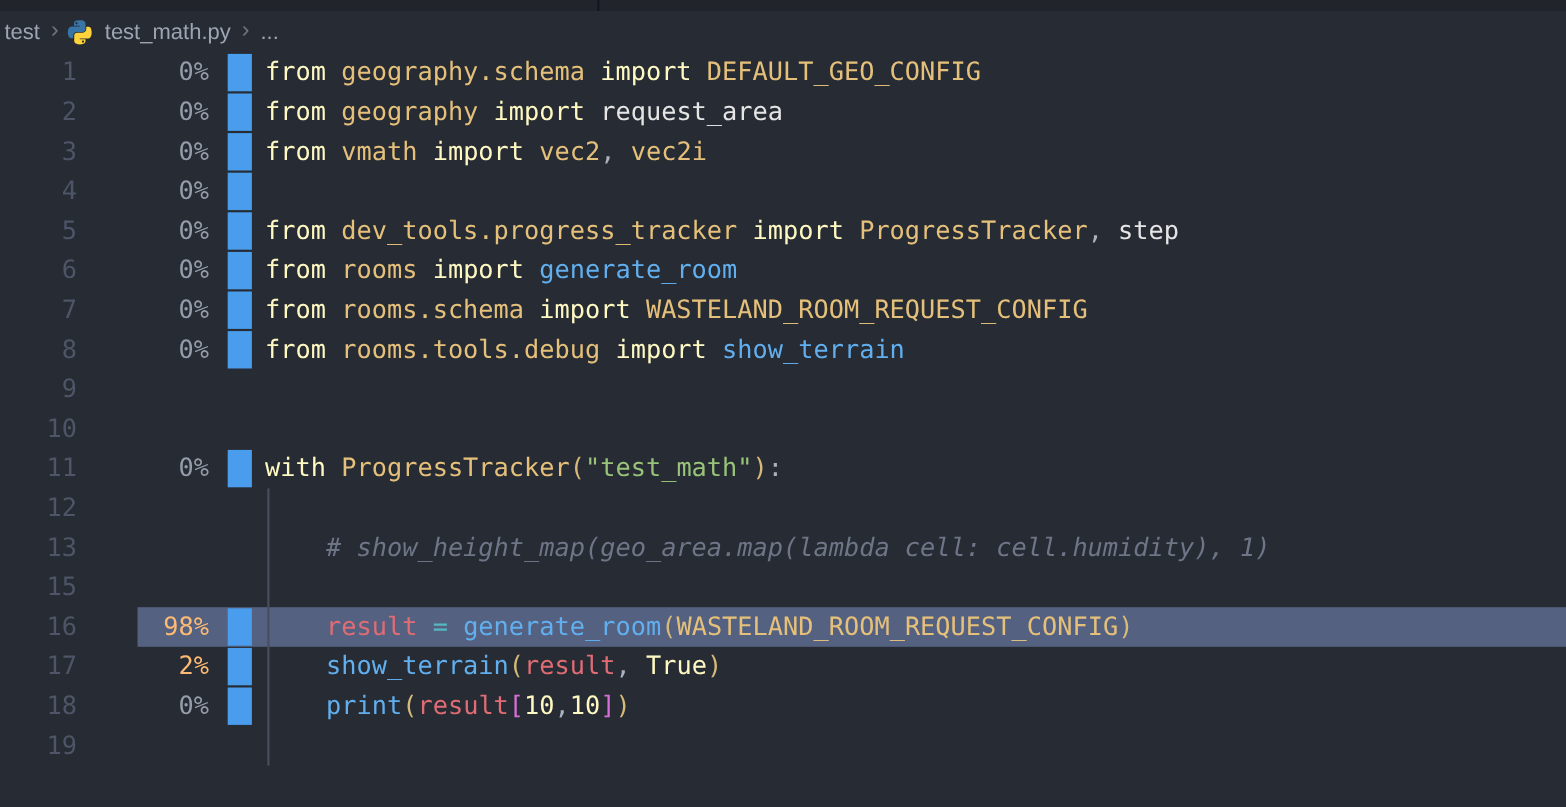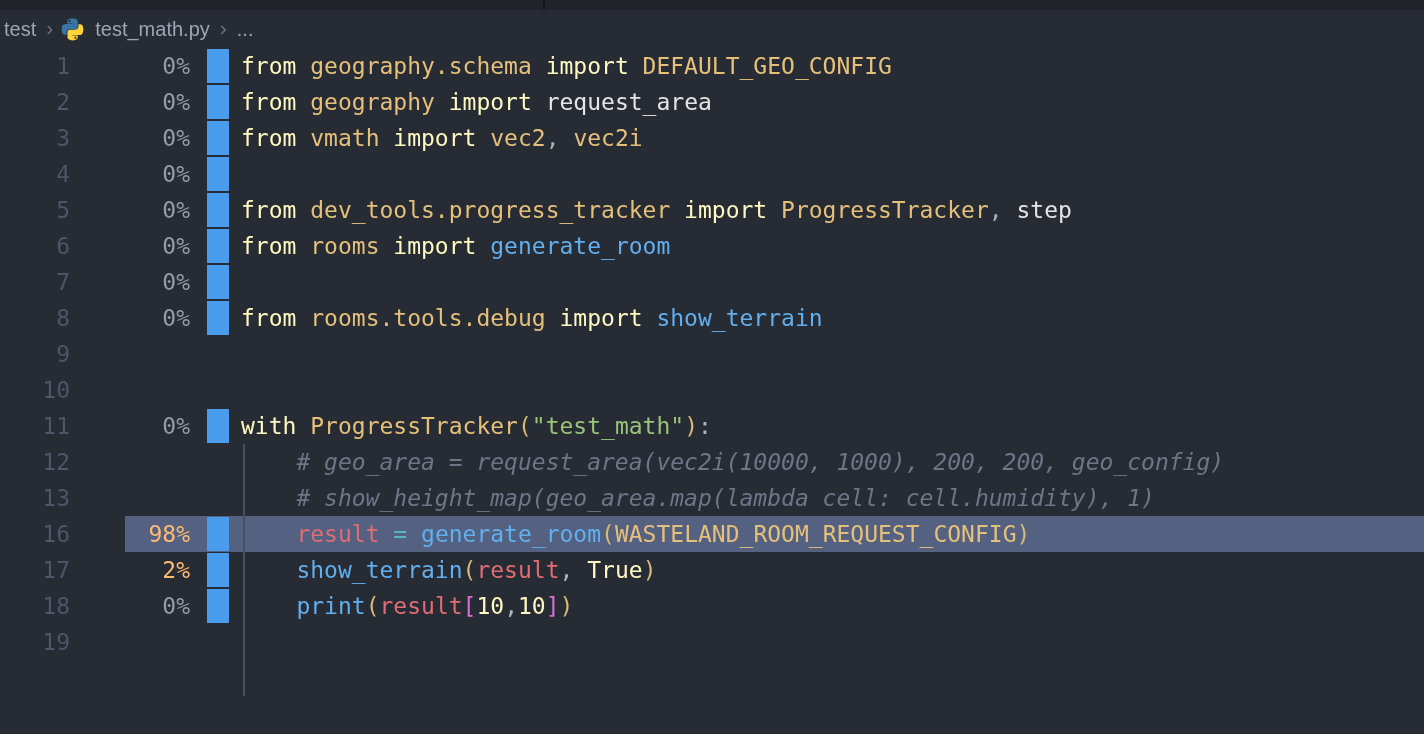--- a/index.html
+++ b/index.html
@@ -75,26 +75,27 @@
 </div>
 
 <div class="editor">
   <div id="lines">
       <div class="row"><span class="num">1</span><span class="pct">0%</span><span class="blk on"></span><span class="code"><span class="tk-kw">from</span><span class="tk-mod"> geography.schema</span><span class="tk-kw"> import</span><span class="tk-mod"> DEFAULT_GEO_CONFIG</span></span></div>
       <div class="row"><span class="num">2</span><span class="pct">0%</span><span class="blk on"></span><span class="code"><span class="tk-kw">from</span><span class="tk-mod"> geography</span><span class="tk-kw"> import</span><span class="tk-fnd"> request_area</span></span></div>
       <div class="row"><span class="num">3</span><span class="pct">0%</span><span class="blk on"></span><span class="code"><span class="tk-kw">from</span><span class="tk-mod"> vmath</span><span class="tk-kw"> import</span><span class="tk-mod"> vec2</span><span class="tk-p">,</span><span class="tk-mod"> vec2i</span></span></div>
       <div class="row"><span class="num">4</span><span class="pct">0%</span><span class="blk on"></span></div>
       <div class="row"><span class="num">5</span><span class="pct">0%</span><span class="blk on"></span><span class="code"><span class="tk-kw">from</span><span class="tk-mod"> dev_tools.progress_tracker</span><span class="tk-kw"> import</span><span class="tk-mod"> ProgressTracker</span><span class="tk-p">,</span><span class="tk-fnd"> step</span></span></div>
       <div class="row"><span class="num">6</span><span class="pct">0%</span><span class="blk on"></span><span class="code"><span class="tk-kw">from</span><span class="tk-mod"> rooms</span><span class="tk-kw"> import</span><span class="tk-fn"> generate_room</span></span></div>
-      <div class="row"><span class="num">7</span><span class="pct">0%</span><span class="blk on"></span></div>
+      <div class="row"><span class="num">7</span><span class="pct">0%</span><span class="blk on"></span><span class="code"><span class="tk-kw">from</span><span class="tk-mod"> rooms.schema</span><span class="tk-kw"> import</span><span class="tk-mod"> WASTELAND_ROOM_REQUEST_CONFIG</span></span></div>
       <div class="row"><span class="num">8</span><span class="pct">0%</span><span class="blk on"></span><span class="code"><span class="tk-kw">from</span><span class="tk-mod"> rooms.tools.debug</span><span class="tk-kw"> import</span><span class="tk-fn"> show_terrain</span></span></div>
       <div class="row"><span class="num">9</span><span class="pct"></span><span class="blk"></span><span class="code"></span></div>
       <div class="row"><span class="num">10</span><span class="pct"></span><span class="blk"></span><span class="code"></span></div>
       <div class="row"><span class="num">11</span><span class="pct">0%</span><span class="blk on"></span><span class="code"><span class="tk-kw">with</span><span class="tk-mod"> ProgressTracker</span><span class="tk-b1">(</span><span class="tk-str">"test_math"</span><span class="tk-b1">)</span><span class="tk-p">:</span></span></div>
-      <div class="row"><span class="num">12</span><span class="pct"></span><span class="blk"></span><span class="code"><span class="tk-cmt">    # geo_area = request_area(vec2i(10000, 1000), 200, 200, geo_config)</span></span></div>
+      <div class="row"><span class="num">12</span><span class="pct"></span><span class="blk"></span></div>
       <div class="row"><span class="num">13</span><span class="pct"></span><span class="blk"></span><span class="code"><span class="tk-cmt">    # show_height_map(geo_area.map(lambda cell: cell.humidity), 1)</span></span></div>
+      <div class="row"><span class="num">15</span><span class="pct"></span><span class="blk"></span><span class="code"></span></div>
       <div class="row"><div class="hl"></div><span class="num">16</span><span class="pct bright">98%</span><span class="blk on"></span><span class="code"><span class="tk-p">    </span><span class="tk-var">result</span><span class="tk-op"> =</span><span class="tk-fn"> generate_room</span><span class="tk-b1">(</span><span class="tk-mod">WASTELAND_ROOM_REQUEST_CONFIG</span><span class="tk-b1">)</span></span></div>
       <div class="row"><span class="num">17</span><span class="pct bright">2%</span><span class="blk on"></span><span class="code"><span class="tk-p">    </span><span class="tk-fn">show_terrain</span><span class="tk-b1">(</span><span class="tk-var">result</span><span class="tk-p">,</span><span class="tk-num"> True</span><span class="tk-b1">)</span></span></div>
       <div class="row"><span class="num">18</span><span class="pct">0%</span><span class="blk on"></span><span class="code"><span class="tk-p">    </span><span class="tk-fn">print</span><span class="tk-b1">(</span><span class="tk-var">result</span><span class="tk-b2">[</span><span class="tk-num">10</span><span class="tk-p">,</span><span class="tk-num">10</span><span class="tk-b2">]</span><span class="tk-b1">)</span></span></div>
       <div class="row"><span class="num">19</span><span class="pct"></span><span class="blk"></span><span class="code"></span></div>
     </div>
   <div class="guide"></div>
 </div>
 
 </body></html>

